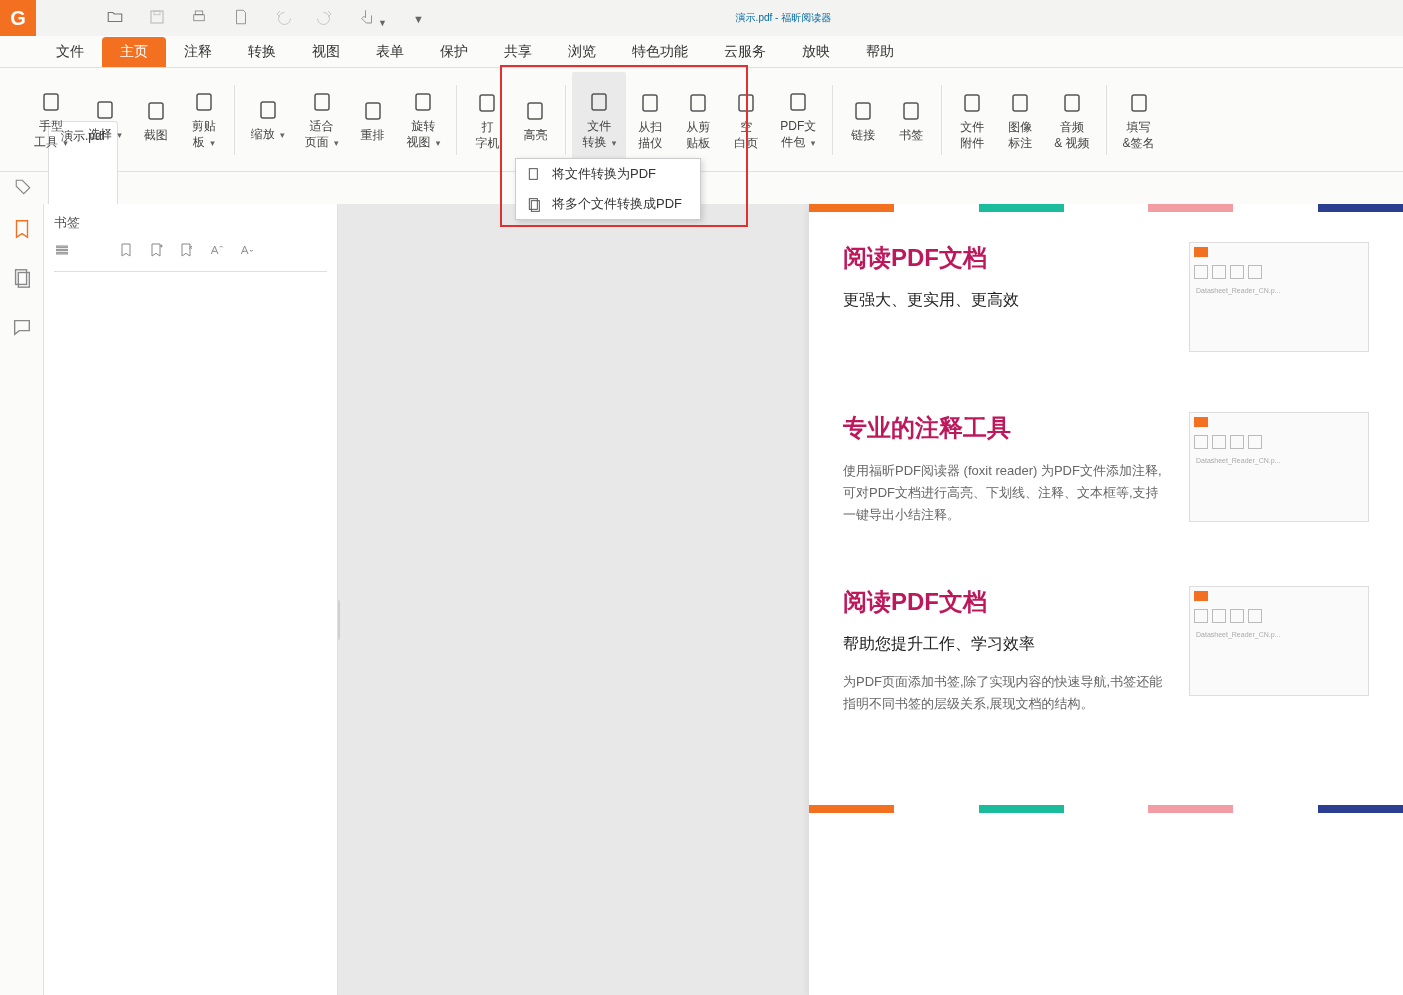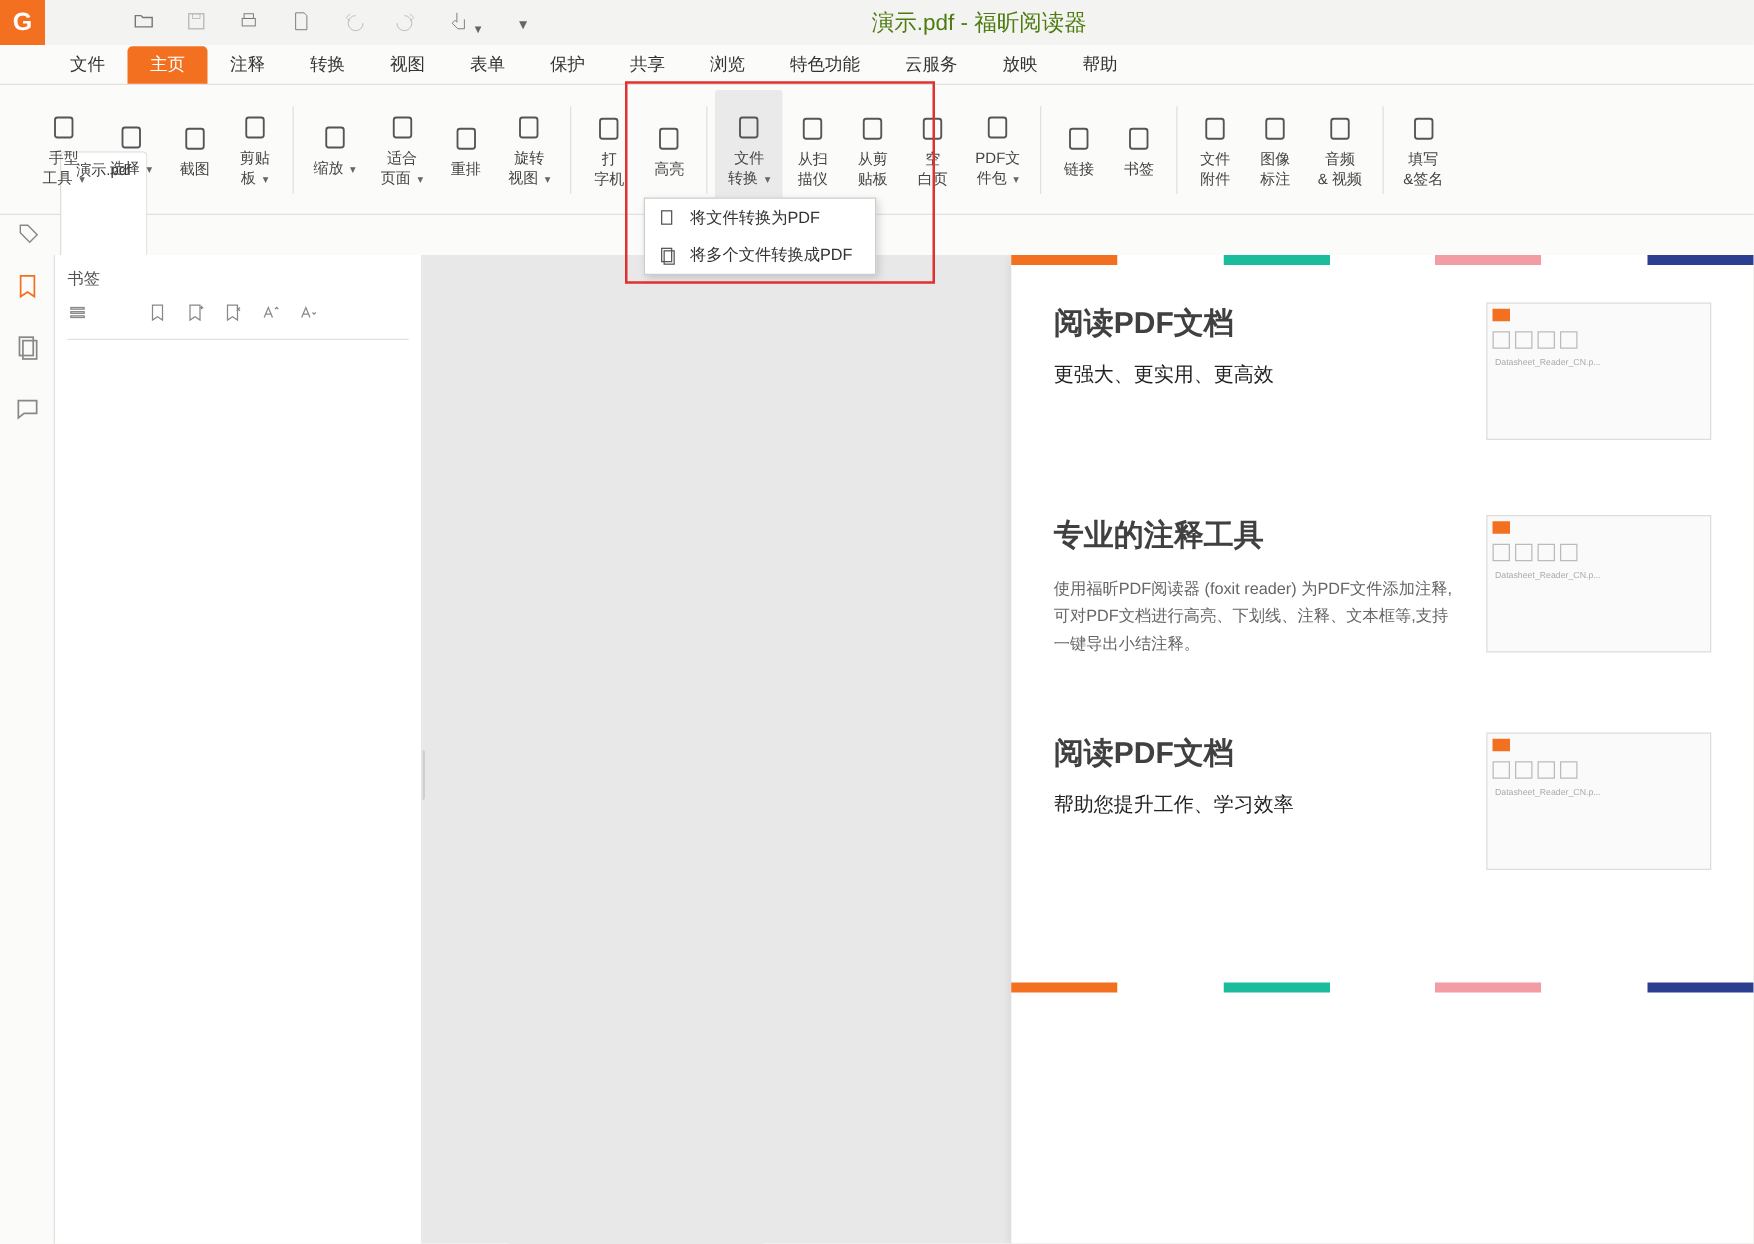--- a/index.html
+++ b/index.html
@@ -2,21 +2,21 @@
 <html><head>
 <meta charset="utf-8">
 <style>
 *{margin:0;padding:0;box-sizing:border-box;font-family:"Microsoft YaHei",sans-serif;}
 body{background:#fbfbfa;width:1403px;height:995px;overflow:hidden;font-size:13px;color:#333;}
 .titlebar{height:36px;background:#f3f3f2;display:flex;align-items:center;}
 .appicon{width:36px;height:36px;background:#f37021;display:flex;align-items:center;justify-content:center;color:#fff;font-size:20px;font-weight:bold;}
 .spacer{flex:0 0 70px;}
 .tb-icons{display:flex;gap:24px;align-items:center;color:#555;}
 .tb-icons svg{width:18px;height:18px;}
-.title{flex:1;text-align:center;color:#4d7c0f;font-size:18px;}
+.title{flex:1;text-align:center;color:#0369a1;font-size:10px;}
 .menutabs{height:32px;background:#fbfbfa;display:flex;align-items:flex-end;padding-left:38px;gap:0;border-bottom:1px solid #e0e0e0;}
 .mtab{padding:6px 18px;font-size:14px;color:#333;cursor:pointer;}
 .mtab.active{background:#f37021;color:#fff;border-radius:4px 4px 0 0;}
 .ribbon{height:104px;background:#fbfbfa;border-bottom:1px solid #e0e0e0;display:flex;padding:4px 24px;}
 .rgrp{display:flex;flex-direction:column;align-items:center;justify-content:center;padding:0 10px;gap:2px;cursor:pointer;position:relative;}
 .rgrp .ricon{width:28px;height:28px;display:flex;align-items:center;justify-content:center;}
 .rgrp .ricon svg{width:24px;height:24px;stroke:#555;fill:none;stroke-width:1.5;}
 .rgrp .rlabel{font-size:12px;color:#444;text-align:center;line-height:16px;white-space:pre;}
 .rgrp.active{background:#eaeaea;border-radius:2px;}
 .rsep{width:1px;height:70px;background:#e0e0e0;align-self:center;margin:0 6px;}
@@ -36,21 +36,21 @@
 .bmtools{display:flex;gap:14px;border-bottom:1px solid #e0e0e0;padding-bottom:10px;}
 .bmtools svg{width:16px;height:16px;stroke:#888;fill:none;stroke-width:1.5;}
 .docarea{flex:1;background:#e8e8e8;display:flex;justify-content:flex-end;overflow:hidden;position:relative;}
 .collapse-handle{position:absolute;left:-6px;top:50%;width:8px;height:40px;background:#d0d0d0;border-radius:2px;}
 .page{width:594px;background:#fff;margin:0;box-shadow:0 2px 8px rgba(0,0,0,.1);}
 .colorbar{display:flex;height:8px;}
 .colorbar span{flex:1;}
 .content{padding:30px 34px;}
 .section{margin-bottom:60px;display:flex;gap:20px;}
 .section .text{flex:1;}
-.section h2{color:#404040;font-size:24px;font-weight:600;margin-bottom:16px;}
+.section h2{color:#be185d;font-size:24px;font-weight:600;margin-bottom:16px;}
 .section h3{font-size:16px;font-weight:400;margin-bottom:16px;color:#222;}
 .section p{font-size:13px;color:#666;line-height:22px;}
 .thumb{width:180px;height:110px;background:#fafafa;border:1px solid #ddd;font-size:7px;color:#999;display:flex;flex-direction:column;}
 .thumb .th-bar{height:10px;background:#f37021;width:14px;}
 .thumb .th-row{display:flex;gap:4px;padding:4px;align-items:center;}
 .thumb .th-box{width:14px;height:14px;border:1px solid #bbb;}
 .caret{font-size:9px;color:#666;margin-left:2px;}
 </style>
 </head>
 <body>
@@ -413,20 +413,21 @@
                 <div class="th-box"></div>
                 <div class="th-box"></div>
               </div>
               <div class="th-row" style="font-size:7px;color:#aaa;padding-left:6px;">Datasheet_Reader_CN.p...</div>
             </div>
           </div>
           <div class="section">
             <div class="text">
               <h2>阅读PDF文档</h2>
               <h3>帮助您提升工作、学习效率</h3>
+              <p>为PDF页面添加书签,除了实现内容的快速导航,书签还能指明不同书签的层级关系,展现文档的结构。</p>
             </div>
             <div class="thumb">
               <div class="th-row">
                 <div class="th-bar"></div>
               </div>
               <div class="th-row">
                 <div class="th-box"></div>
                 <div class="th-box"></div>
                 <div class="th-box"></div>
                 <div class="th-box"></div>

